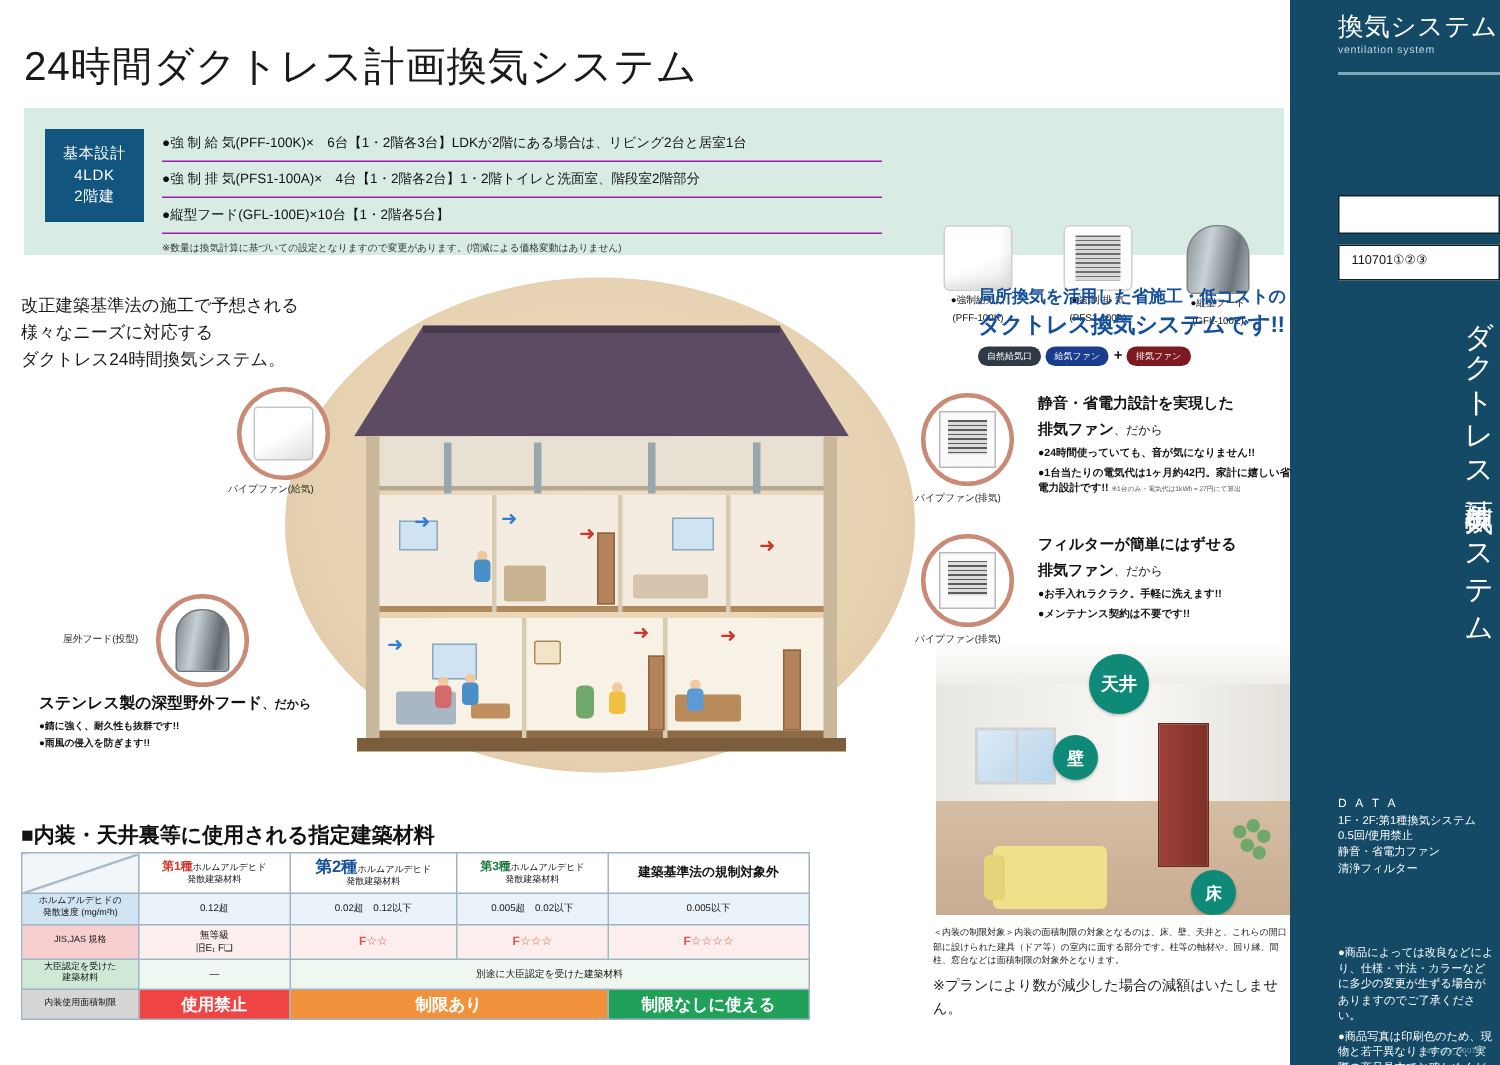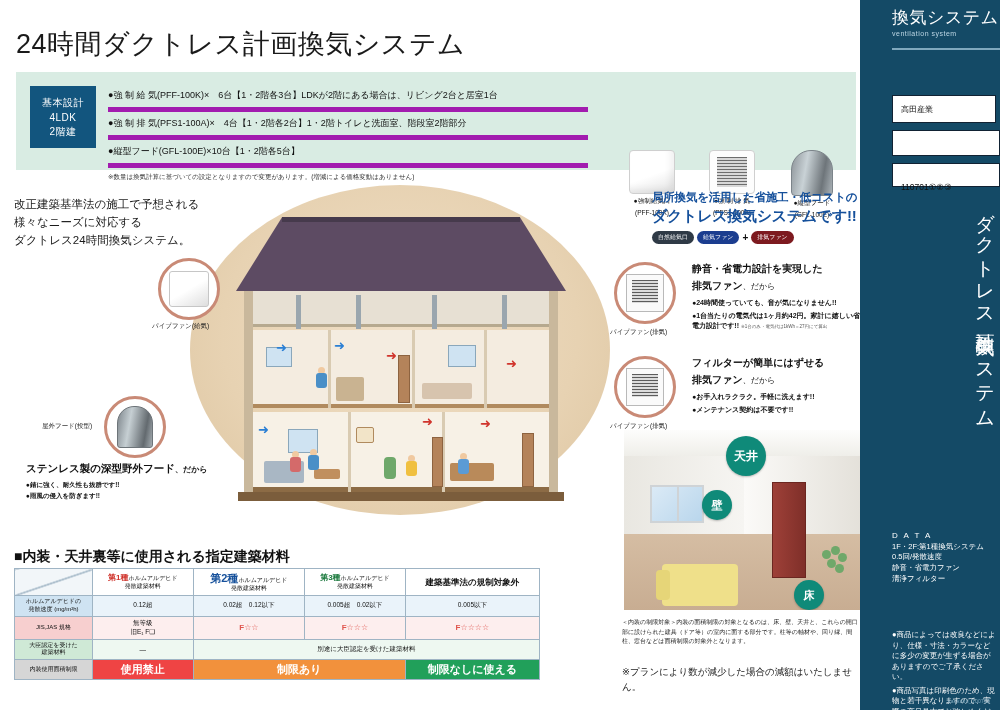--- a/index.html
+++ b/index.html
@@ -18,21 +18,21 @@
   }
   .sb-head { position:absolute; left:32px; top:6px; width:108px; color:#fff; }
   .sb-head .jp { font-size:17px; letter-spacing:0.5px; }
   .sb-head .en { font-size:7px; color:#bcd6e4; letter-spacing:0.5px; margin-top:1px;}
   .sb-rule { position:absolute; left:32px; top:48px; width:108px; height:2px; background:#7fa8bd; }
   .sb-box { position:absolute; left:32px; background:#fff; border:1px solid #123; }
   .sb-box1 { top:95px; width:104px; height:28px; }
   .sb-box2 { top:130px; width:108px; height:26px; }
   .sb-box3 { top:163px; width:108px; height:24px; }
   .sb-box .txt { font-size:8px; color:#111; padding:8px 0 0 8px; white-space:nowrap; }
-  .sb-box3 .txt { padding-top:18px; font-size:8.5px; }
+  .sb-box3 .txt { padding-top:4px; font-size:8.5px; }
 
   .sb-vert {
     position:absolute; left:95px; top:200px; width:40px; height:300px;
     writing-mode:vertical-rl; text-orientation:upright;
     color:#fff; font-size:19px; letter-spacing:2px; line-height:1;
   }
   .sb-data {
     position:absolute; left:32px; top:530px; width:104px; color:#fff;
     font-size:7.5px; line-height:1.45;
   }
@@ -55,21 +55,21 @@
     background:#d9ece3;
   }
   .spec-badge {
     position:absolute; left:14px; top:14px; width:66px; height:62px;
     background:#12557e; color:#fff; text-align:center;
     font-size:10px; line-height:1.45; padding-top:10px; letter-spacing:.5px;
   }
   .spec-lines { position:absolute; left:92px; top:12px; width:480px; }
   .spec-line {
     font-size:9px; color:#111; padding:5px 0 5px 0;
-    border-bottom:5px solid #a21caf; white-space:nowrap;
+    border-bottom:1px solid #a21caf; white-space:nowrap;
   }
   .spec-line:last-of-type { border-bottom:1px solid #b9d4c7; }
   .spec-note { font-size:6.5px; color:#333; margin-top:5px; }
 
   
   .prods { position:absolute; left:600px; top:78px; width:240px; height:88px; }
   .prod { position:absolute; text-align:center; width:72px; }
   .prod .cap { font-size:6.5px; color:#111; line-height:1.35; margin-top:3px; white-space:nowrap;}
   .p1 { left:0; } .p2 { left:80px; } .p3 { left:160px; }
   .sq {
@@ -242,21 +242,21 @@
     font-size:11px; font-weight:bold; box-shadow:0 1px 2px rgba(0,0,0,.25);text-align:right;
   }
   .bdg-ceil { left:102px; top:6px; width:40px; height:40px; font-size:12px; }
   .bdg-wall { left:78px; top:60px; width:30px; height:30px; }
   .bdg-floor{ left:170px; top:150px; width:30px; height:30px; }
 
   .photo-note {
     position:absolute; left:622px; top:618px; width:240px;
     font-size:6px; color:#222; line-height:1.6;
   }
-  .photo-note .big { font-size:9.5px; display:block; margin-top:17px; }
+  .photo-note .big { font-size:9.5px; display:block; margin-top:3px; }
 </style>
 </head>
 <body>
 
 <div class="page">
 
   <div class="title">24時間ダクトレス計画換気システム</div>
 
   <div class="specband">
     <div class="spec-badge">
@@ -507,36 +507,33 @@
     <span class="big">※プランにより数が減少した場合の減額はいたしません。</span>
   </div>
 
   <div class="sidebar">
     <div class="sb-head">
       <div class="jp">換気システム</div>
       <div class="en">ventilation system</div>
     </div>
     <div class="sb-rule"></div>
 
-    <div class="sb-box sb-box1">
-      <div class="txt">高田産業</div>
-    </div>
     <div class="sb-box sb-box2">
       <div class="txt"></div>
     </div>
     <div class="sb-box sb-box3">
       <div class="txt">110701①②③</div>
     </div>
 
     <div class="sb-vert">ダクトレス計画換気システム</div>
 
     <div class="sb-data">
       <div class="dlabel">D A T A</div>
       <div>1F・2F:第1種換気システム</div>
-      <div>0.5回/発散速度</div>
+      <div>0.5回/使用禁止</div>
       <div>静音・省電力ファン</div>
       <div>清浄フィルター</div>
     </div>
 
     <div class="sb-notes">
       <div>●商品によっては改良などにより、仕様・寸法・カラーなどに多少の変更が生ずる場合がありますのでご了承ください。</div>
       <div style="margin-top:3px;">●商品写真は印刷色のため、現物と若干異なりますので、実際の商品見本でお確かめください。</div>
     </div>
 
     <div class="sb-code">kankaku_100701</div>

